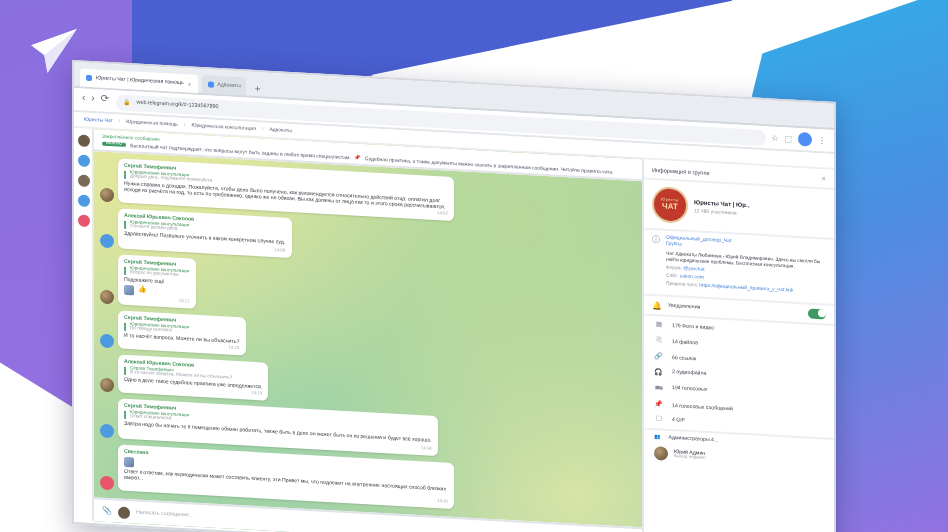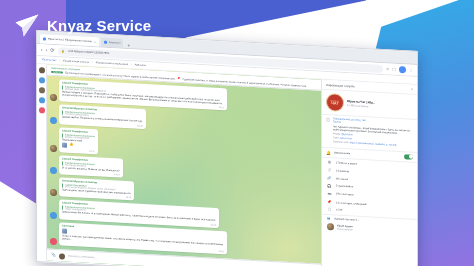--- a/index.html
+++ b/index.html
@@ -597,16 +597,15 @@
   </div>
 
   <div class="bg-white-bl"></div>
 
   <div class="brand">
     <svg class="brand-mark" viewBox="0 0 32 32">
       <polygon points="2,13 30,3 12,30 10,19" fill="#ffffff"></polygon>
       <polygon points="10,19 30,3 12,30" fill="#e9e6f7"></polygon>
       <polygon points="2,13 30,3 10,19" fill="#ffffff"></polygon>
     </svg>
-    <span class="brand-text">Knyaz Service</span>
   </div>
 
 </div>
 
 </body></html>

